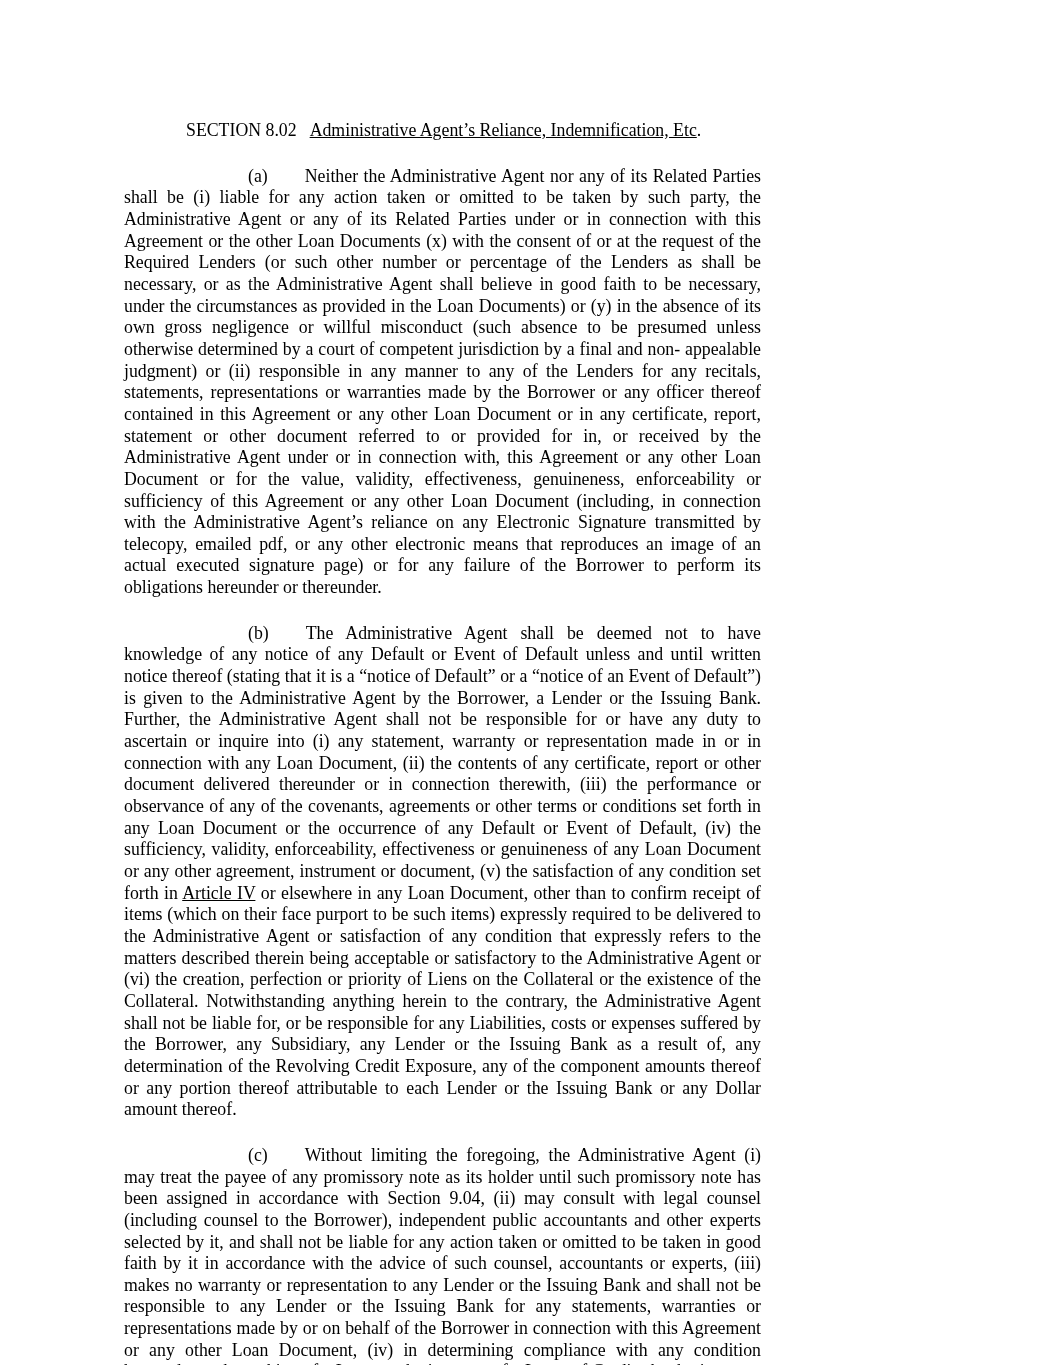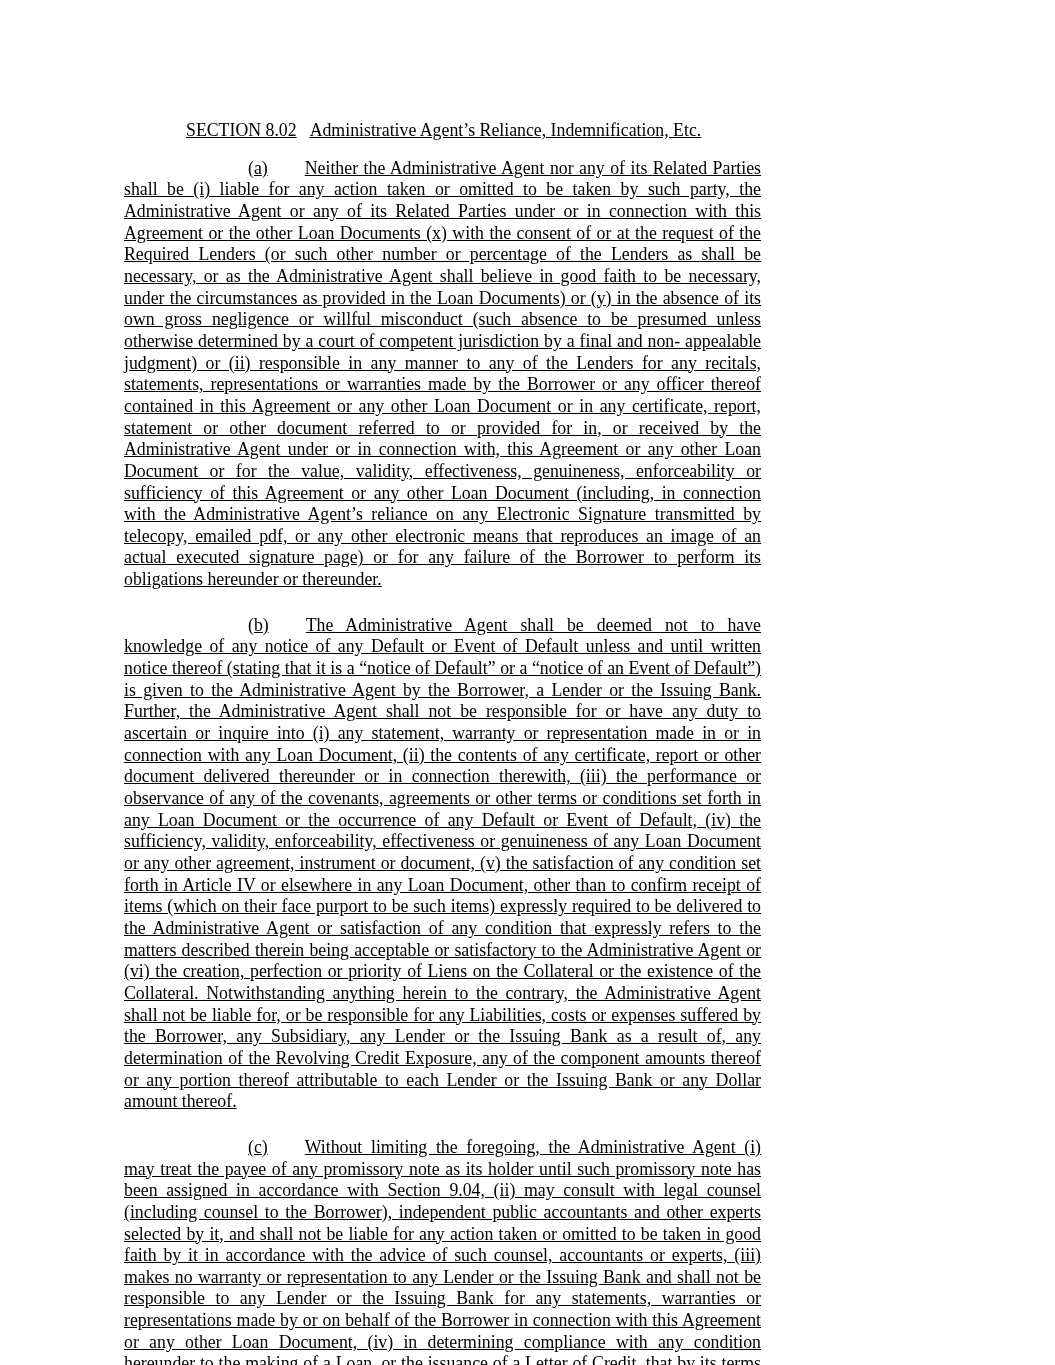--- a/index.html
+++ b/index.html
@@ -12,40 +12,39 @@
     width: 885px;
     height: 1365px;
     box-sizing: border-box;
     background: #ffffff;
     color: #000000;
     font-family: "Liberation Serif", "DejaVu Serif", serif;
     font-size: 17.8px;
     line-height: 21.65px;
     padding: 120px 124px 0 124px;
     overflow: hidden;
-    text-decoration: underline;
   }
   .heading {
     margin-left: 62px;
     text-align: left;
   }
   .sec-gap {
     display: inline-block;
     width: 13px;
   }
   .sec-title {
     text-decoration: underline;
   }
   .para {
     margin: 24px 0 0 0;
     text-align: justify;
     text-indent: 124px;
   }
   .para.first {
-    margin-top: 16px;
+    margin-top: 24px;
   }
   .para-label {
     padding-right: 37px;
   }
   .u {
     text-decoration: underline;
   }
   .page-number {
     position: absolute;
     top: 1256px;

